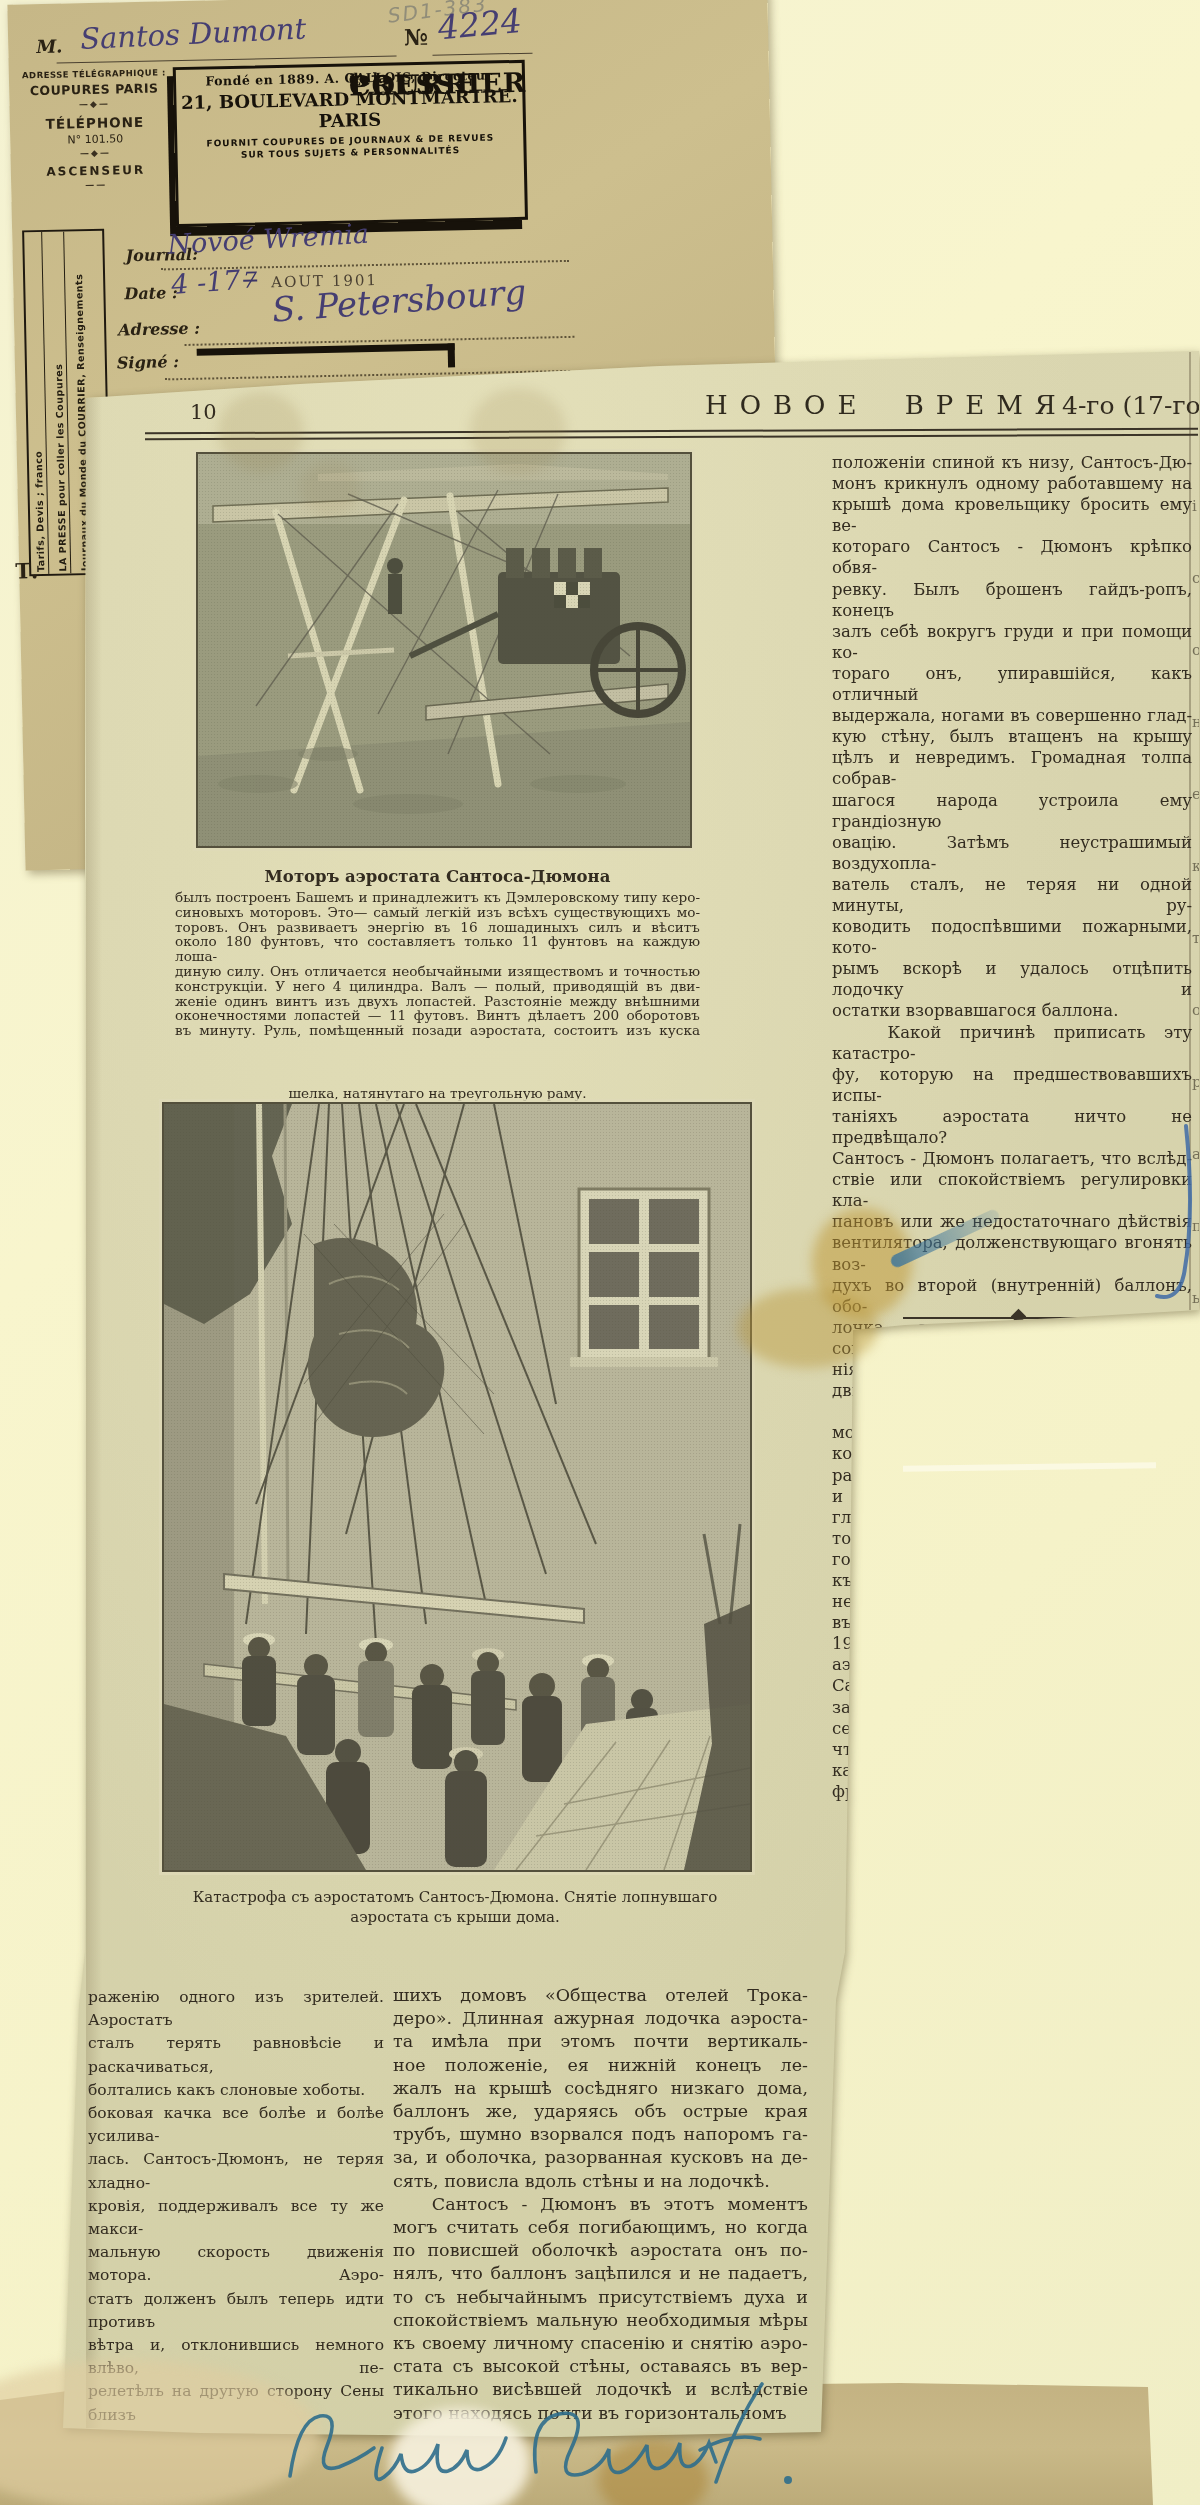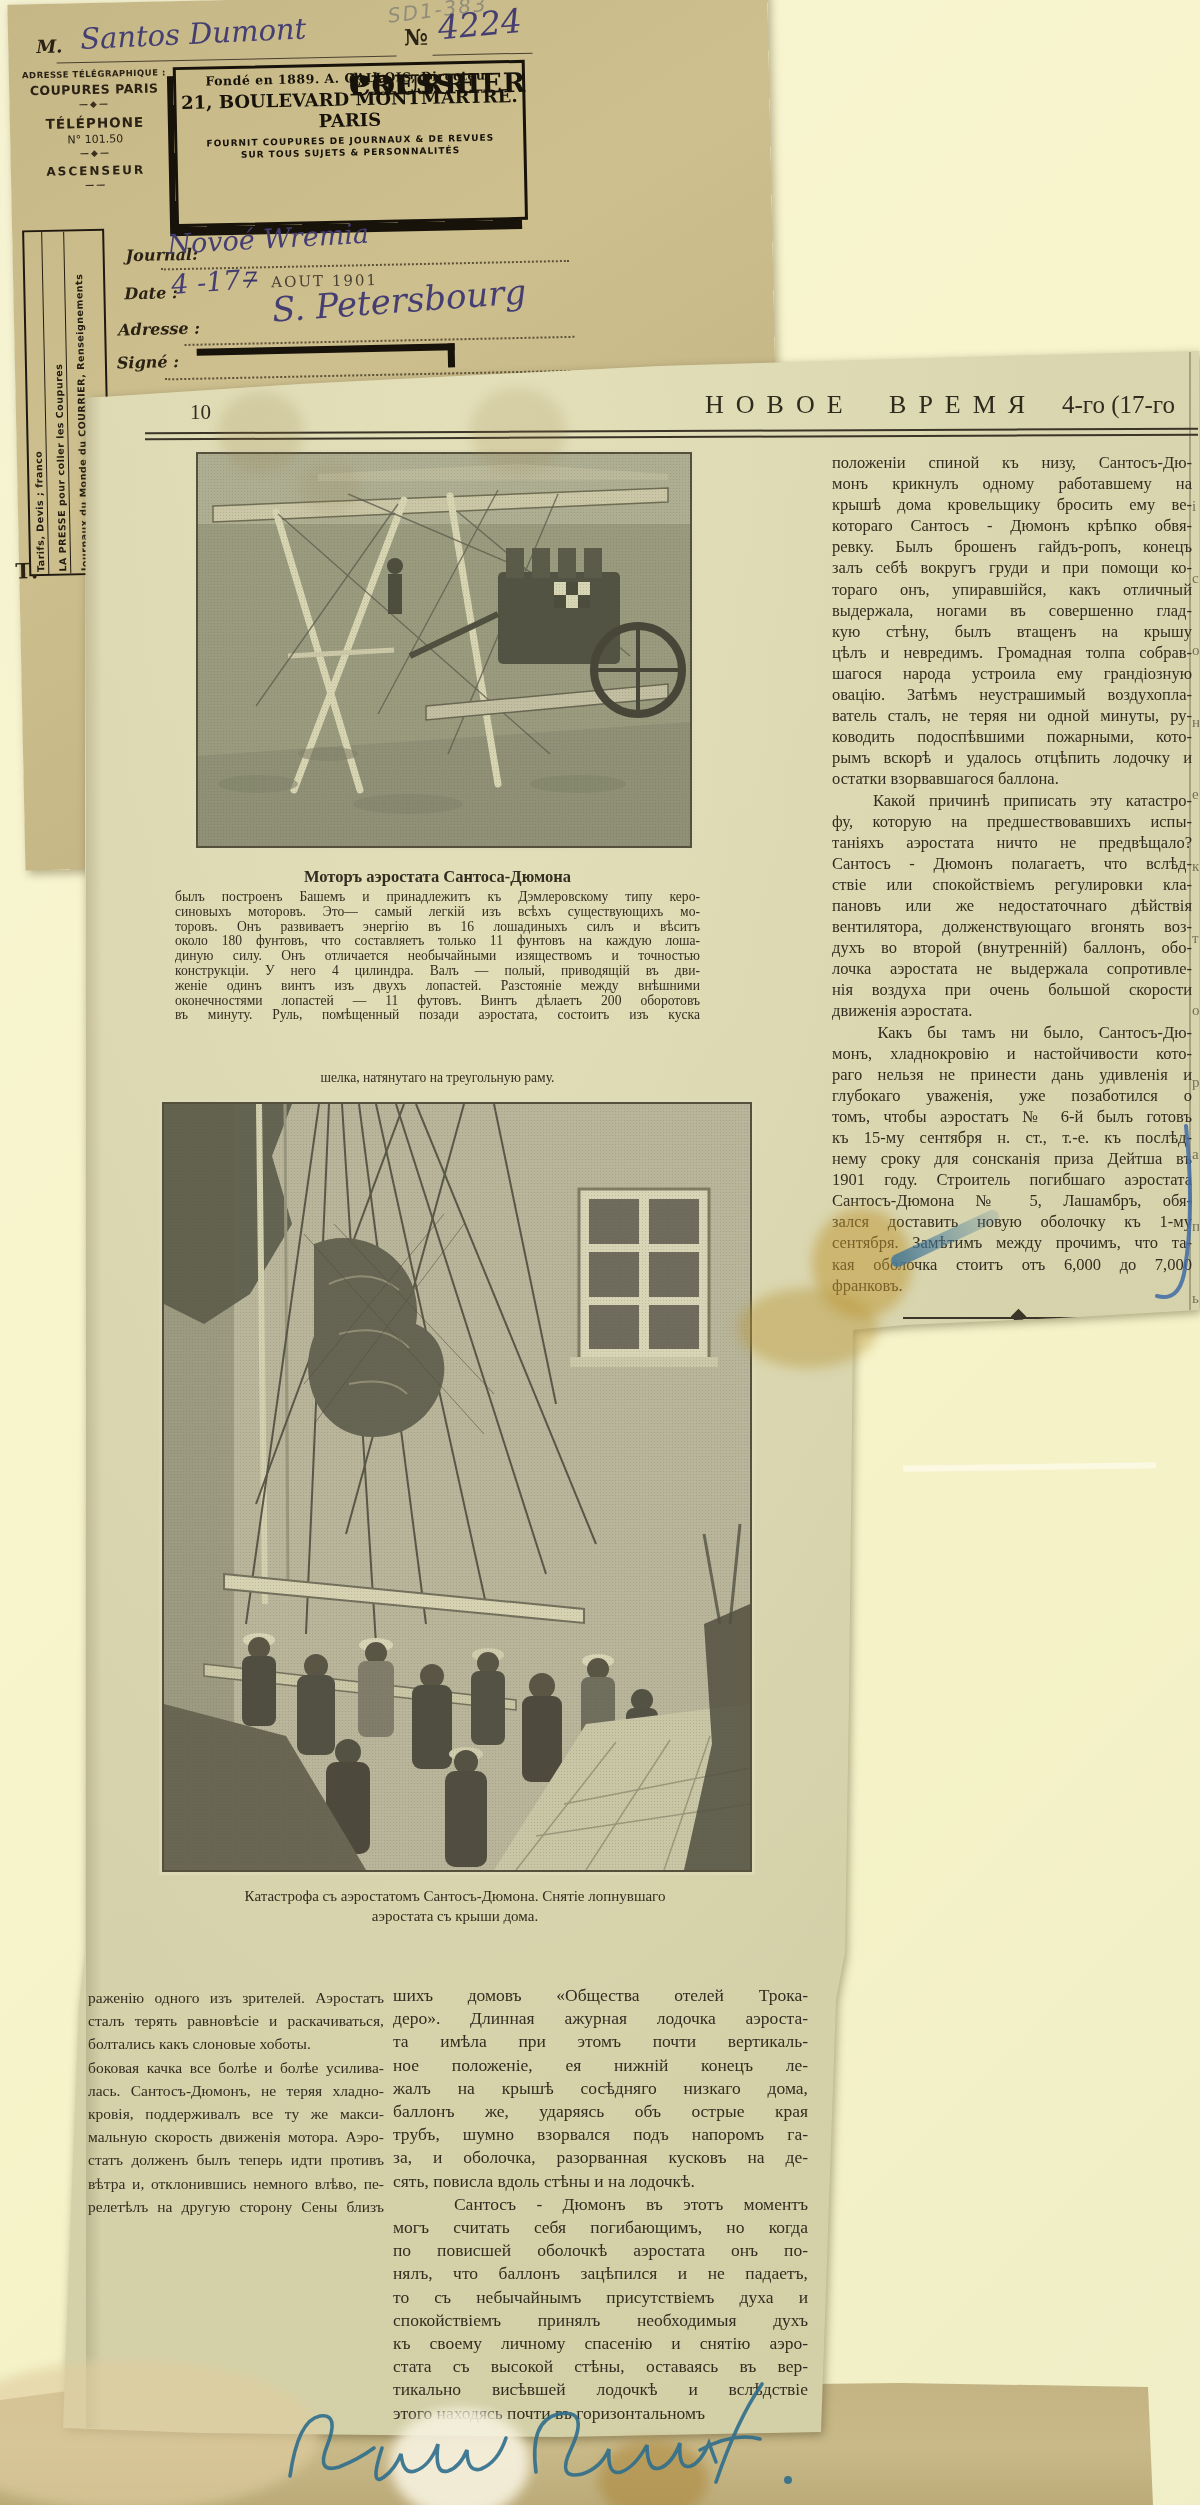--- a/index.html
+++ b/index.html
@@ -38,21 +38,21 @@
   
   .news-wrap{position:absolute;inset:0;z-index:3;filter:drop-shadow(2px 3px 5px rgba(80,68,35,.45));}
   .news{position:absolute;inset:0;
     background:
       radial-gradient(ellipse at 40% 25%, rgba(238,234,195,.5), rgba(0,0,0,0) 60%),
       linear-gradient(160deg,#dcd8b2 0%,#d8d4ae 40%,#d2cfa6 100%);
     clip-path:polygon(86px 398px,300px 384px,660px 366px,1000px 356px,1199px 351px,
       1199px 1310px,1060px 1318px,905px 1325px,853px 1330px,
       849px 1700px,845px 1952px,836px 2000px,827px 2260px,821px 2432px,
       560px 2437px,200px 2433px,63px 2428px,71px 2210px,79px 2005px,85px 1952px,
-      86px 1400px,85px 800px);font-family:Liberation Serif, serif;}
+      86px 1400px,85px 800px);}
   .news-edge{left:86px;top:398px;width:16px;height:2030px;
     background:linear-gradient(90deg,rgba(110,95,60,.22),rgba(110,95,60,0));}
   .fold{left:1189px;top:352px;width:2px;height:958px;background:rgba(80,70,45,.35);}
   .rule{background:#3b3428;height:2px;}
   .rus{color:#332c20;}
   .line{text-align:justify;text-align-last:justify;}
   .line.plast{text-align-last:left;}
   .center-last .line.plast{text-align-last:center;margin-top:48px;}
   .masthead{font-size:26px;letter-spacing:12px;word-spacing:16px;color:#2f2a1e;white-space:nowrap;}
   .diamond-rule{left:903px;top:1317px;width:240px;height:2px;background:#3b3428;}
@@ -434,21 +434,21 @@
           <div class="line">жалъ на крышѣ сосѣдняго низкаго дома,</div>
           <div class="line">баллонъ же, ударяясь объ острые края</div>
           <div class="line">трубъ, шумно взорвался подъ напоромъ га-</div>
           <div class="line">за, и оболочка, разорванная кусковъ на де-</div>
           <div class="line plast">сять, повисла вдоль стѣны и на лодочкѣ.</div>
           <div class="line">&nbsp;&nbsp;&nbsp;Сантосъ - Дюмонъ въ этотъ моментъ</div>
           <div class="line">могъ считать себя погибающимъ, но когда</div>
           <div class="line">по повисшей оболочкѣ аэростата онъ по-</div>
           <div class="line">нялъ, что баллонъ зацѣпился и не падаетъ,</div>
           <div class="line">то съ небычайнымъ присутствіемъ духа и</div>
-          <div class="line">спокойствіемъ принялъ необходимыя духъ</div>
+          <div class="line">спокойствіемъ мальную необходимыя мѣры</div>
           <div class="line">къ своему личному спасенію и снятію аэро-</div>
           <div class="line">стата съ высокой стѣны, оставаясь въ вер-</div>
           <div class="line">тикально висѣвшей лодочкѣ и вслѣдствіе</div>
           <div class="line plast">этого находясь почти въ горизонтальномъ</div>
         </div>
 
       <div class="abs stain" style="left:218px;top:392px;width:86px;height:80px;background:rgba(150,125,70,.18);"></div>
       <div class="abs stain" style="left:470px;top:388px;width:96px;height:86px;background:rgba(150,125,70,.16);"></div>
       <div class="abs stain" style="left:300px;top:460px;width:60px;height:56px;background:rgba(150,125,70,.12);"></div>
     </div>

